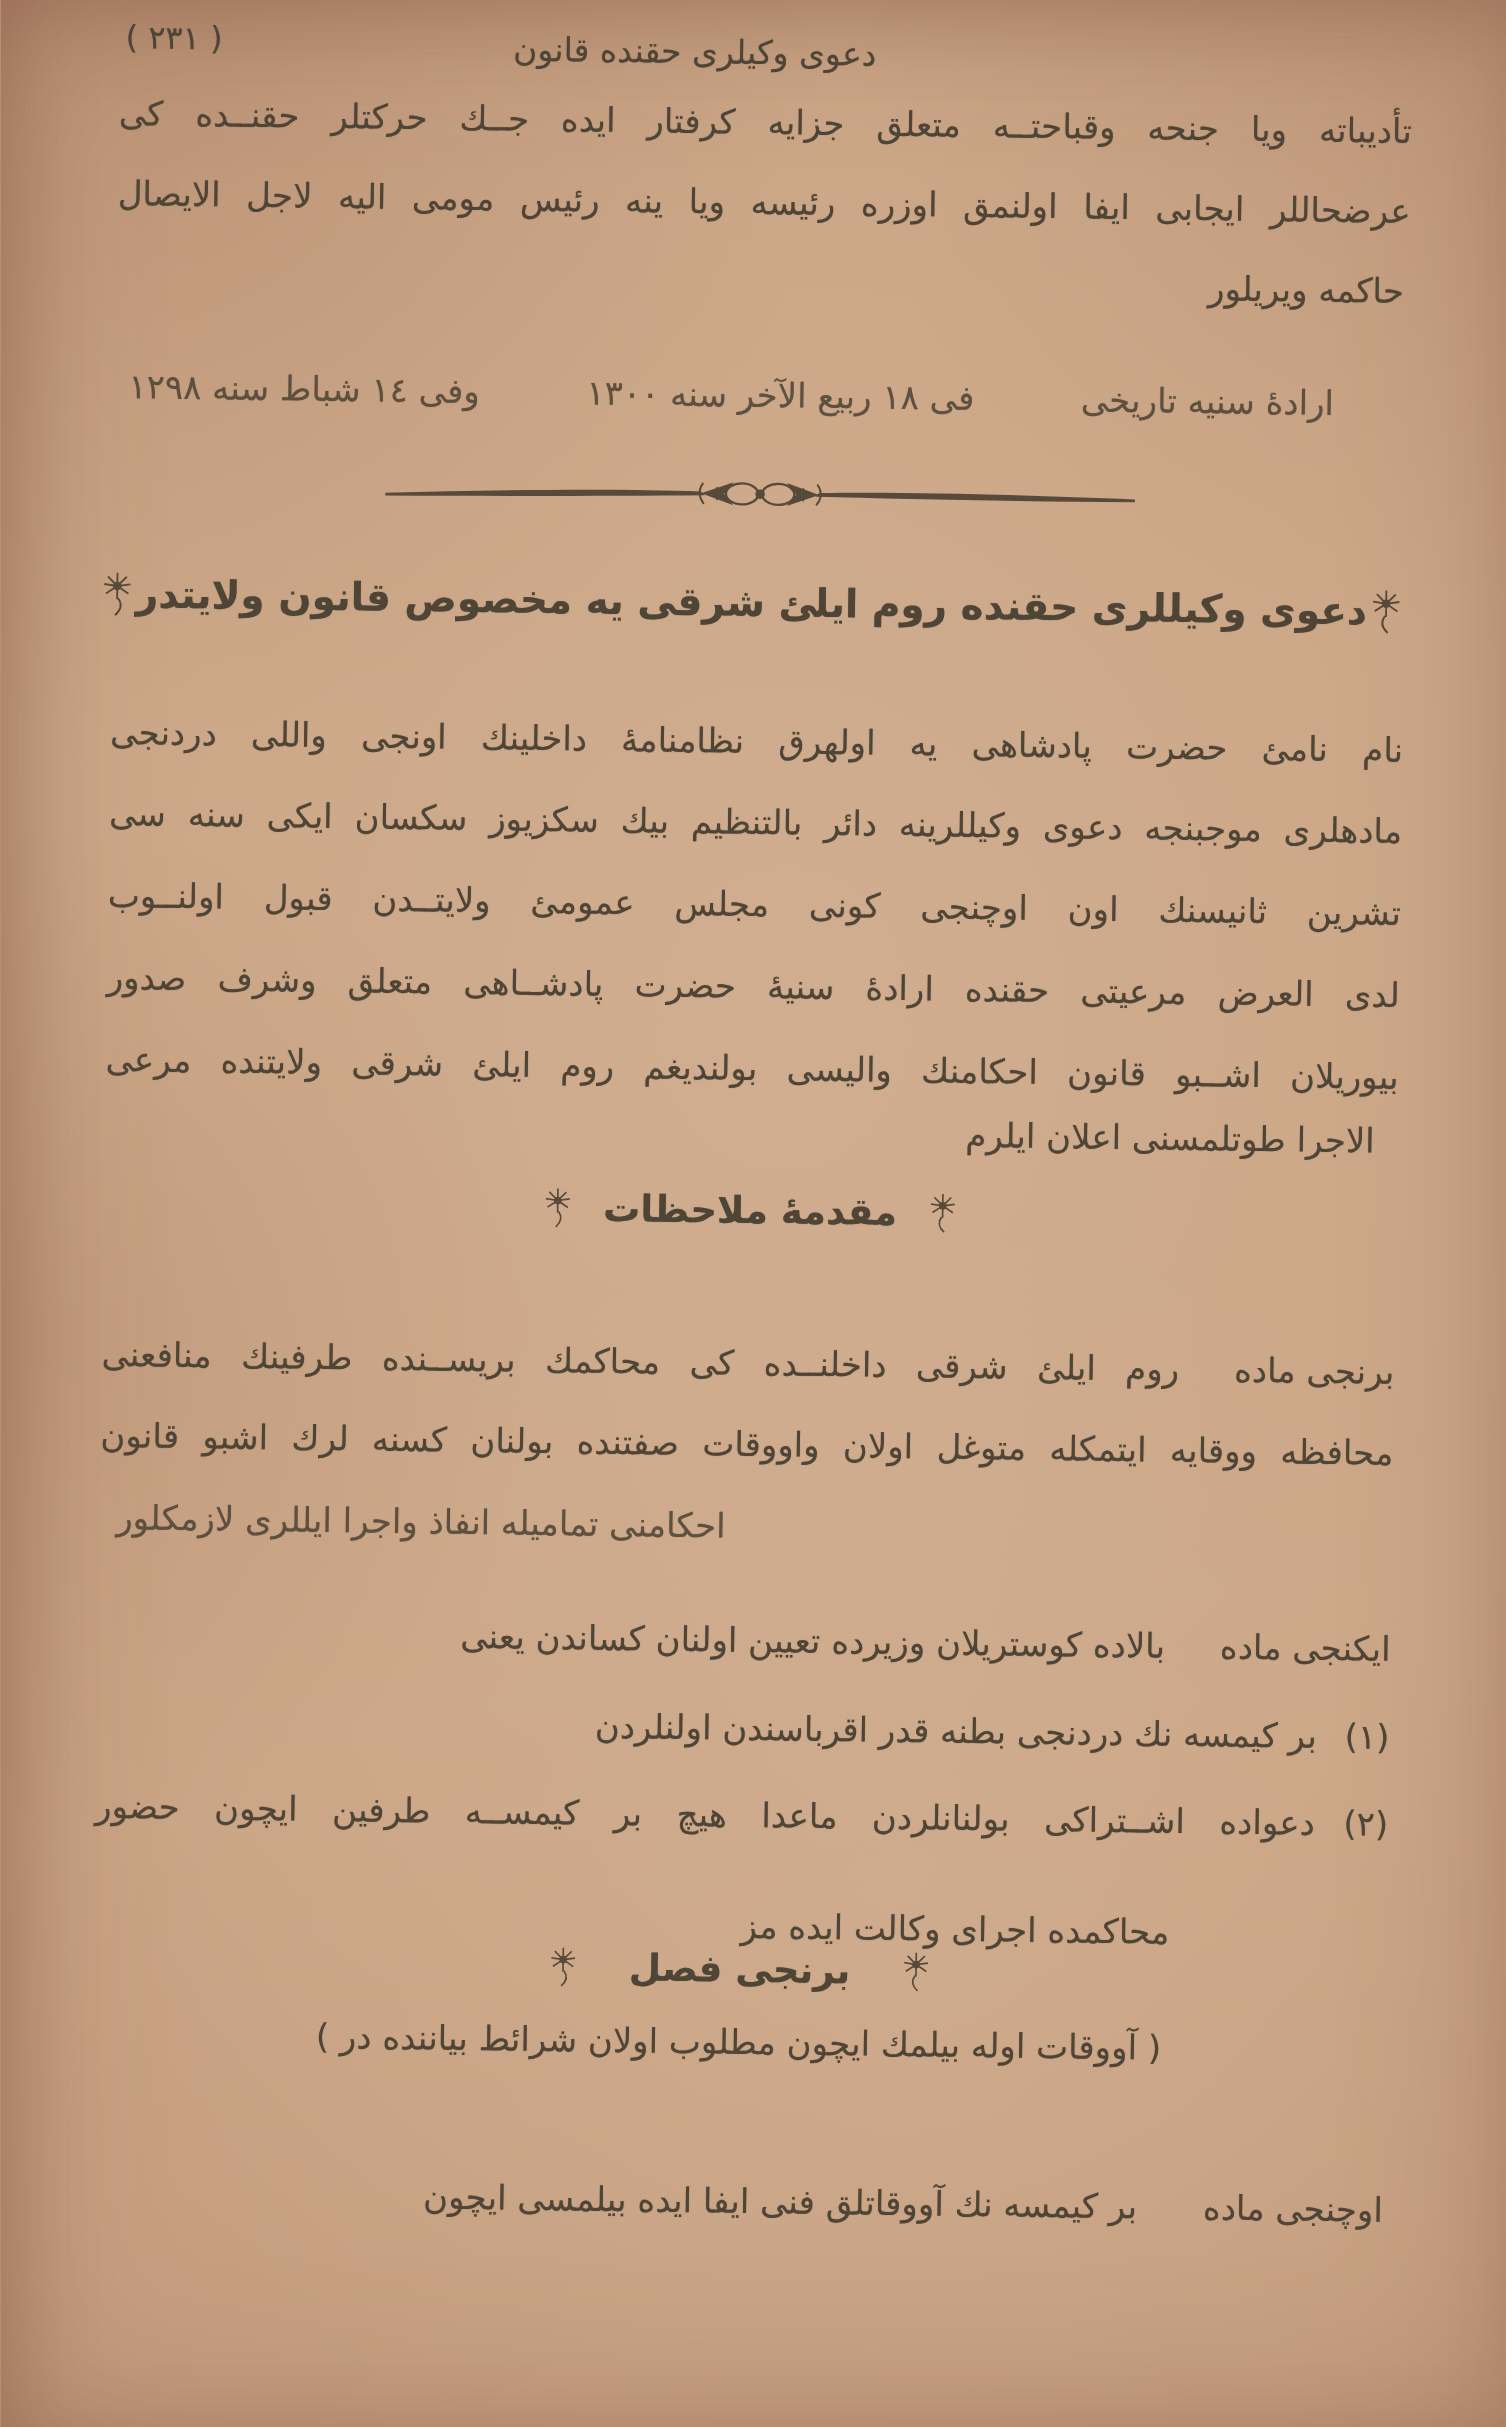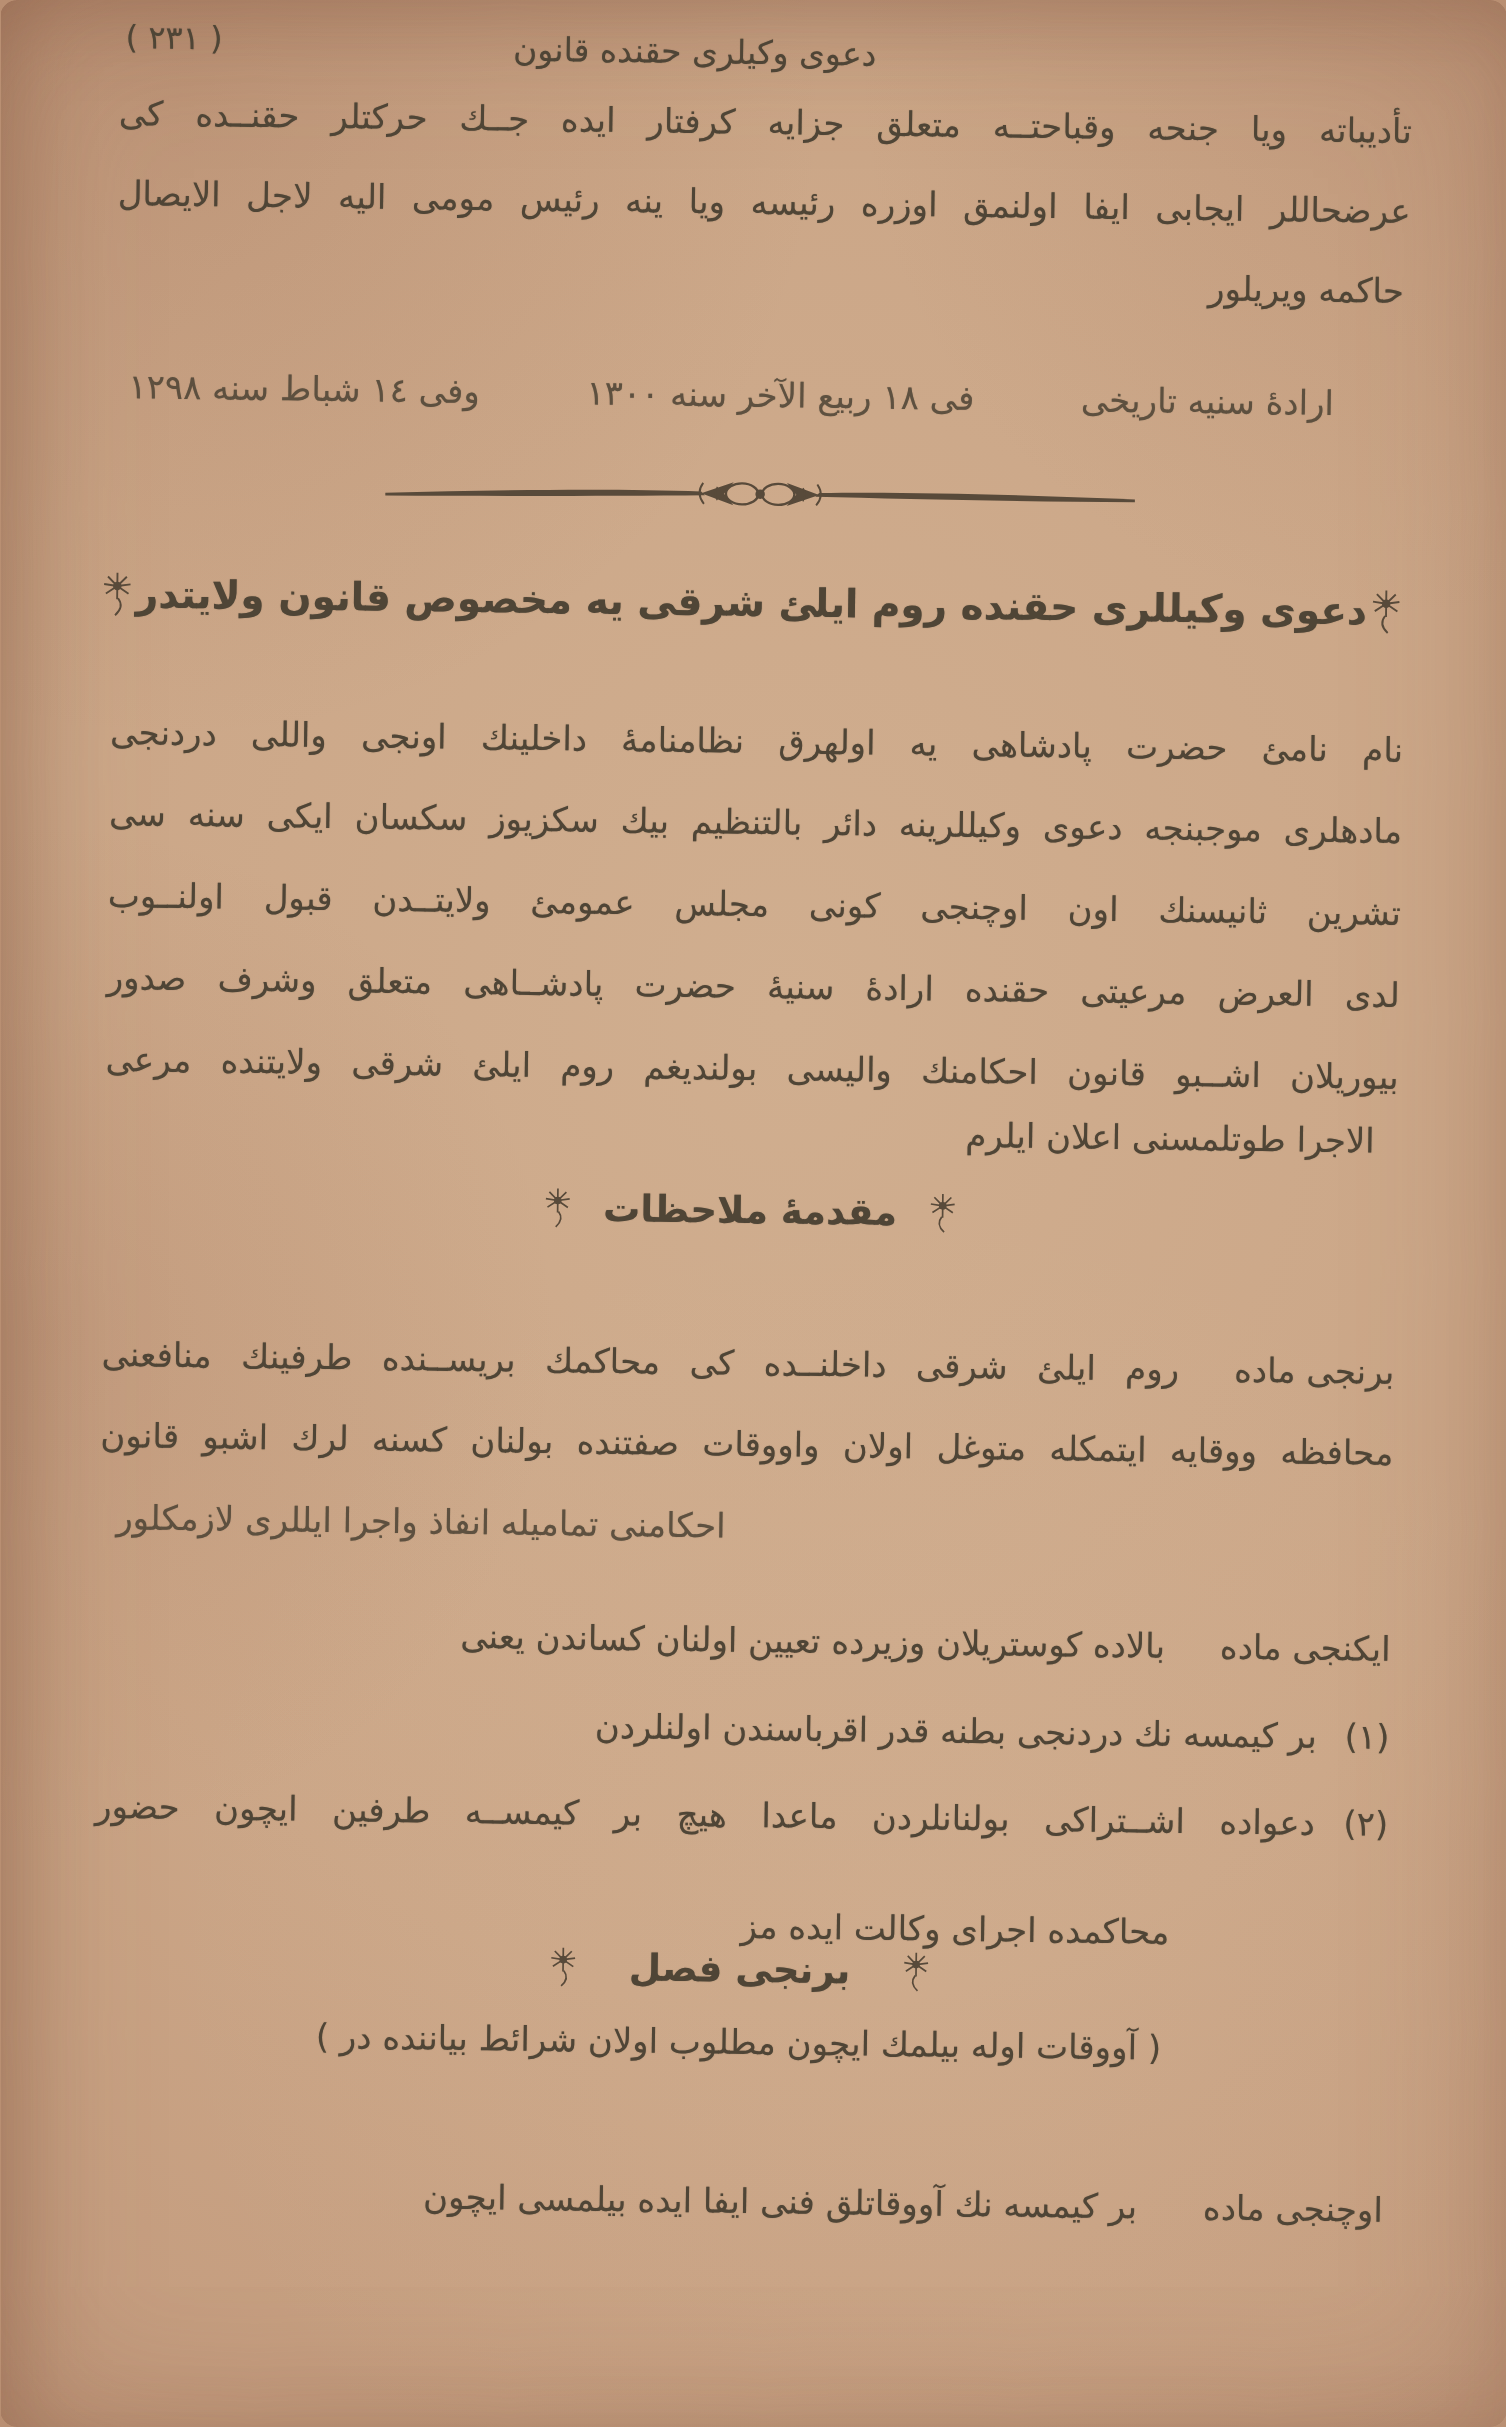--- a/index.html
+++ b/index.html
@@ -13,21 +13,20 @@
     background:
       radial-gradient(circle at 12% 4%, rgba(146,96,72,.20), transparent 24%),
       radial-gradient(circle at 93% 3%, rgba(146,96,72,.14), transparent 20%),
       radial-gradient(circle at 3% 55%, rgba(150,98,74,.16), transparent 26%),
       radial-gradient(circle at 60% 80%, rgba(235,214,186,.10), transparent 35%),
       radial-gradient(ellipse 115% 85% at 52% 42%, #d0ae8f 0%, #cba687 48%, #c49c7e 78%, #bb9174 100%);
     box-shadow:
       inset 0 0 162px rgba(125,80,58,.30),
       inset 38px 0 86px -28.5px rgba(120,75,55,.28),
       inset 0 43px 86px -28.5px rgba(120,75,55,.22);
-    border-radius: 17px;
   }
   .sheet{
     position:absolute;inset:0;
     transform:rotate(0.8deg);
     transform-origin:50% 40%;
     color:#4f4536;
   }
   .blk{position:absolute;left:107px;right:107px;}
   .tline{
     font-size:34px;line-height:63px;white-space:nowrap;

